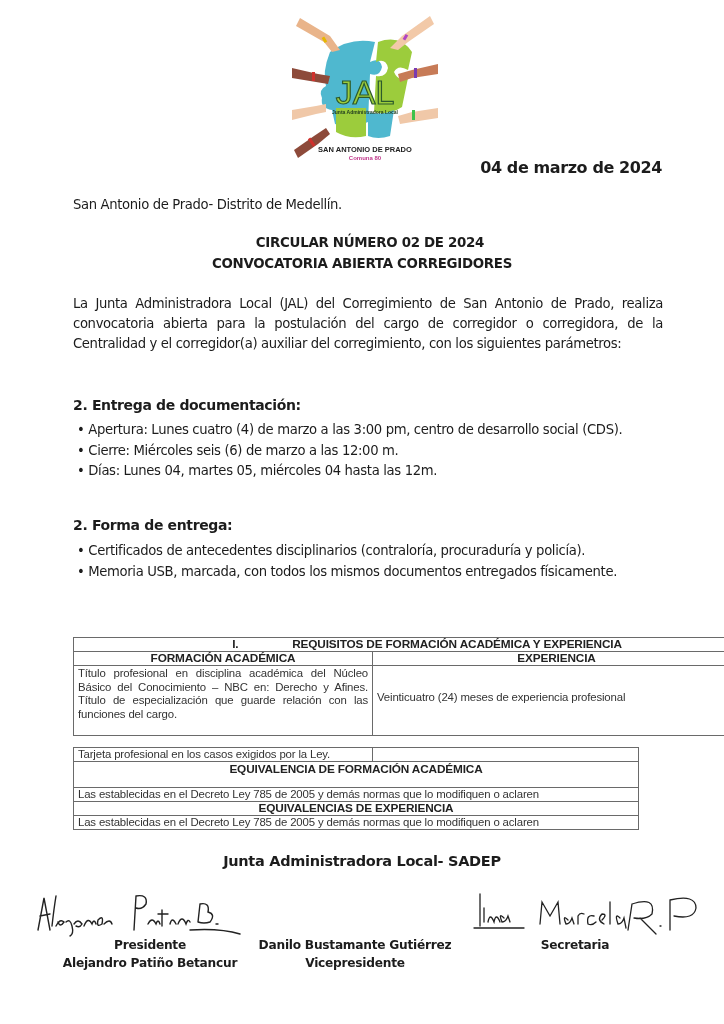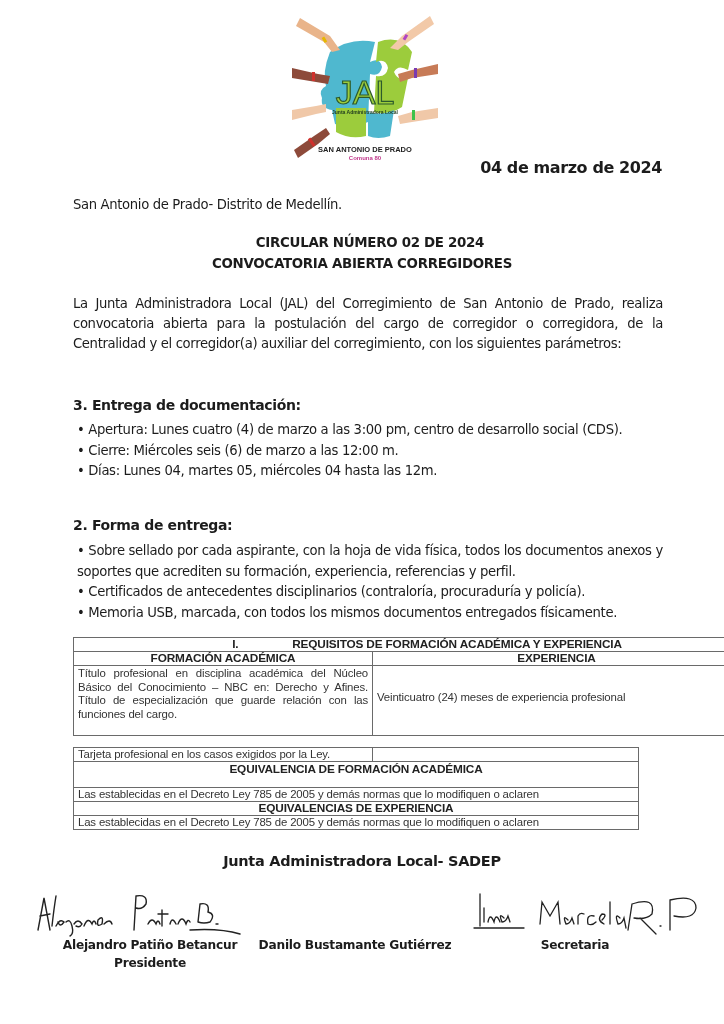--- a/index.html
+++ b/index.html
@@ -79,30 +79,29 @@
 </div>
 
 <div id="date" class="abs doc-text">04 de marzo de 2024</div>
 <div id="location" class="abs doc-text">San Antonio de Prado- Distrito de Medellín.</div>
 
 <div id="title1" class="abs doc-text title-line">CIRCULAR NÚMERO 02 DE 2024</div>
 <div id="title2" class="abs doc-text title-line">CONVOCATORIA ABIERTA CORREGIDORES</div>
 
 <div id="intro" class="abs doc-text">La Junta Administradora Local (JAL) del Corregimiento de San Antonio de Prado, realiza convocatoria abierta para la postulación del cargo de corregidor o corregidora, de la Centralidad y el corregidor(a) auxiliar del corregimiento, con los siguientes parámetros:</div>
 
-<div id="s1-head" class="abs doc-text section-head">3. Entrega de documentación:</div>
+<div id="s1-head" class="abs doc-text section-head">2. Entrega de documentación:</div>
 <ul id="s1-list" class="abs doc-text bullets">
   <li>• Apertura: Lunes cuatro (4) de marzo a las 3:00 pm, centro de desarrollo social (CDS).</li>
   <li>• Cierre: Miércoles seis (6) de marzo a las 12:00 m.</li>
   <li>• Días: Lunes 04, martes 05, miércoles 04 hasta las 12m.</li>
 </ul>
 
 <div id="s2-head" class="abs doc-text section-head">2.  Forma de entrega:</div>
 <ul id="s2-list" class="abs doc-text bullets">
-  <li>• Sobre sellado por cada aspirante, con la hoja de vida física, todos los documentos anexos y soportes que acrediten su formación, experiencia, referencias y perfil.</li>
   <li>• Certificados de antecedentes disciplinarios (contraloría, procuraduría y policía).</li>
   <li>• Memoria USB, marcada, con todos los mismos documentos entregados físicamente.</li>
 </ul>
 
 <table id="table1" class="abs req-table">
   <tbody>
       <tr>
     <td colspan="2" class="hdr" style="height:13px; line-height:13px;">
       <span style="display:inline-block; width:60px; text-align:left; padding-left:40px;">I.</span><span>REQUISITOS DE FORMACIÓN ACADÉMICA Y EXPERIENCIA</span>
     </td>
@@ -154,21 +153,22 @@
   <g fill="none" stroke="#222" stroke-width="1.3" stroke-linecap="round">
     <path d="M10 4 L10 36 M14 18 L14 32 M18 32 Q20 22 24 32 Q26 22 30 32 M34 28 Q28 22 32 32 Q36 32 38 26 L40 32"></path>
     <path d="M4 38 L54 38"></path>
     <path d="M70 34 L72 12 L80 26 L88 12 L90 34 M98 30 Q92 24 96 34 Q100 34 102 28 L104 34 M108 34 L108 26 Q110 22 114 24 M124 26 Q116 24 118 34 Q122 36 126 32 M132 30 Q138 24 132 24 Q126 30 134 34 M140 34 L140 12 M150 28 Q144 22 148 34 Q152 34 154 28 L156 38"></path>
     <path d="M158 40 L162 14 Q186 6 182 24 Q176 30 164 28 M170 28 L186 44 M190 36 L191 36"></path>
     <path d="M200 40 L200 10 Q226 4 226 18 Q224 30 204 26"></path>
   </g>
 </svg>
 
 <div id="sig-left" class="sig doc-text sig-name">
+  <div>Presidente</div>
   <div>Alejandro Patiño Betancur</div>
-  <div>Presidente</div>
 </div>
 <div id="sig-mid" class="sig doc-text sig-name">
   <div>Danilo Bustamante Gutiérrez</div>
+  <div>Vicepresidente</div>
 </div>
 <div id="sig-right" class="sig doc-text sig-name">
   <div>Secretaria</div>
 </div>
 
 </body></html>

